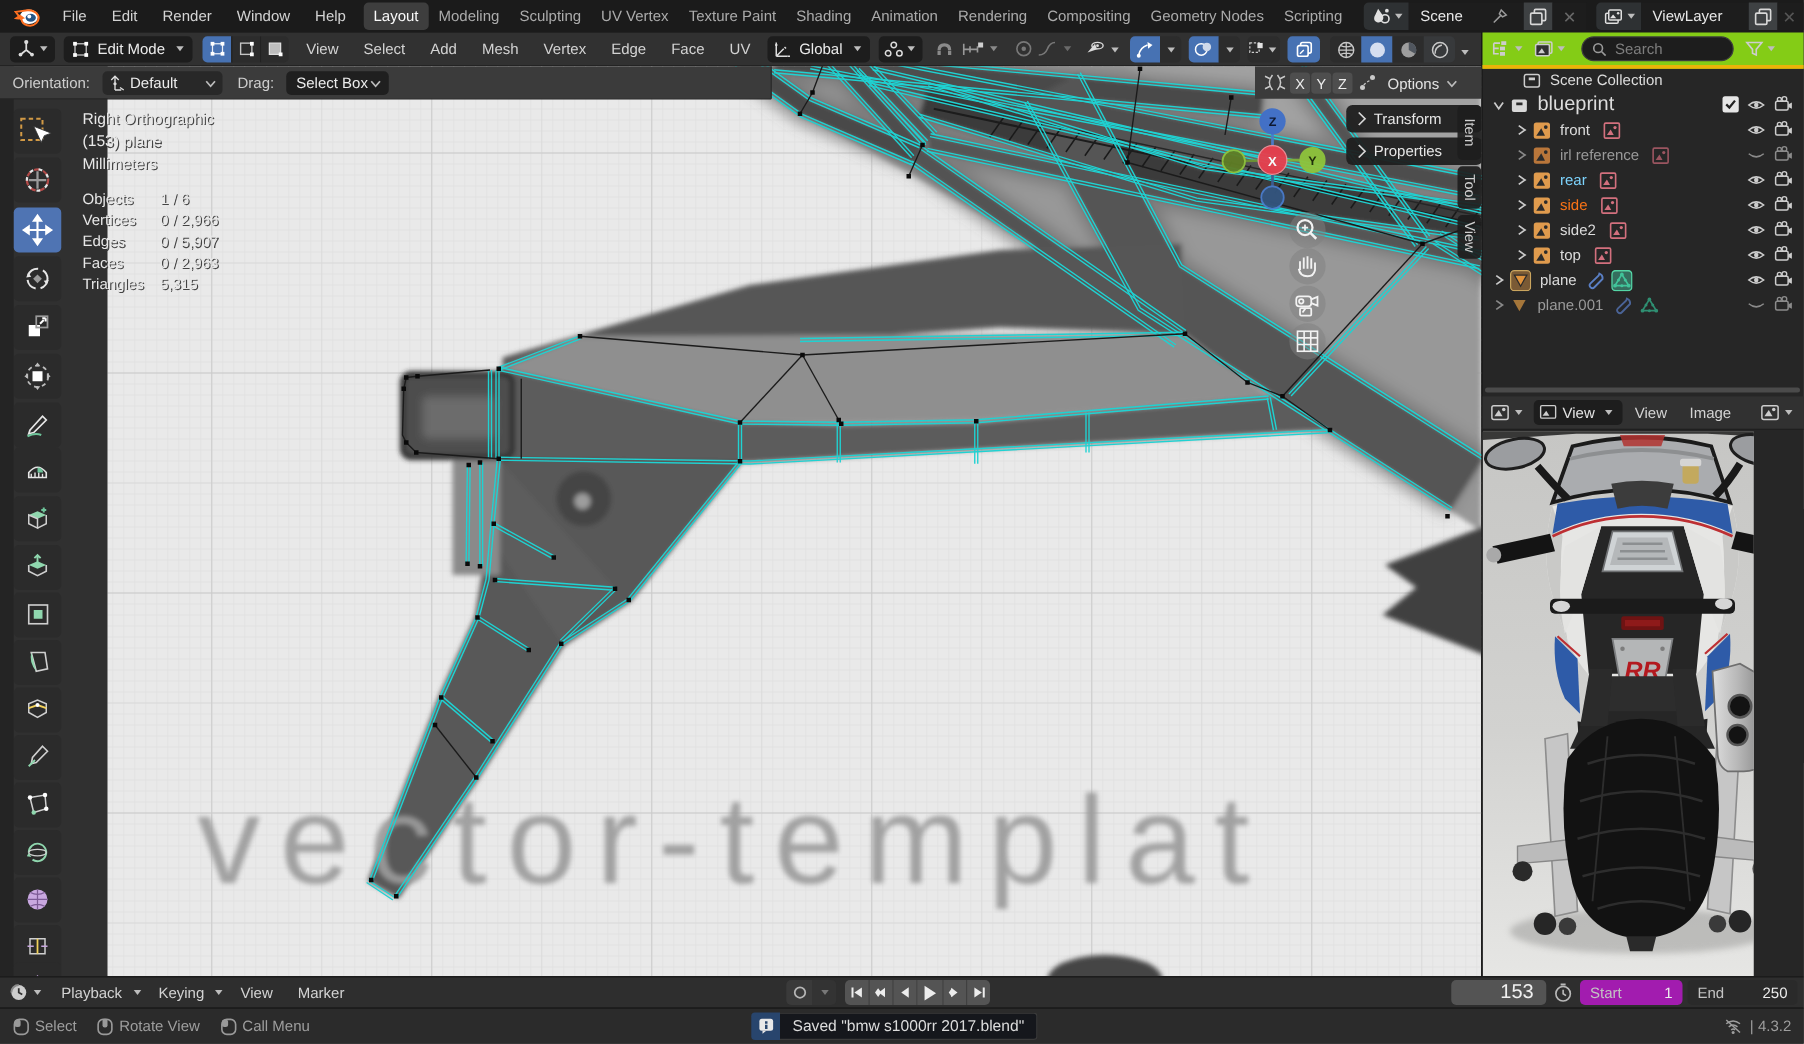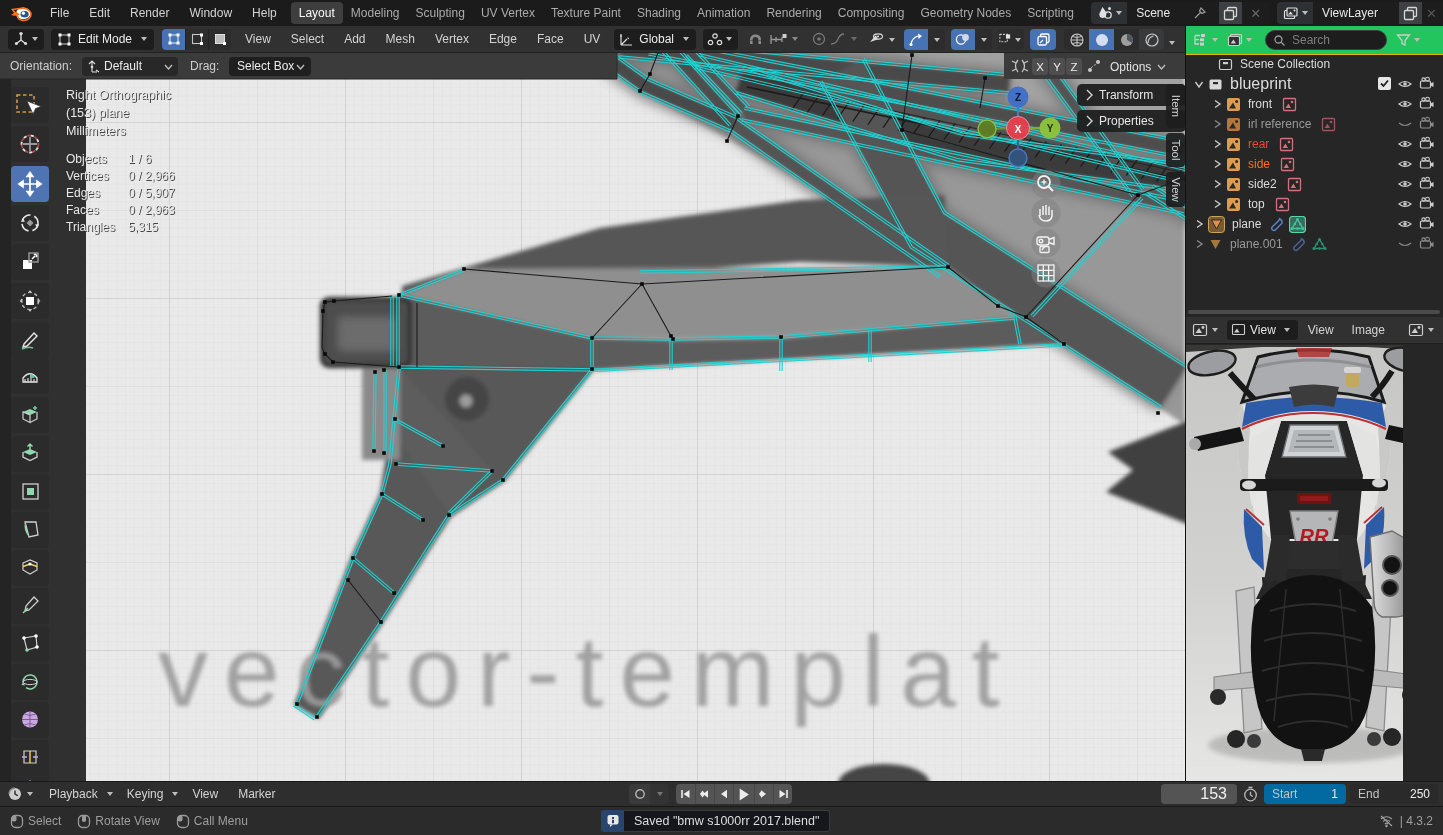--- a/index.html
+++ b/index.html
@@ -754,21 +754,21 @@
       <rect x="1040" y="246.5" width="9" height="6" rx="1"></rect>
       <path d="M1044.5,246.5 L1042,250"></path>
     </g>
     <circle cx="1046" cy="273" r="14.5" fill="#808080" opacity="0.5"></circle>
     <g stroke="#f2f2f2" stroke-width="1.3" fill="none">
       <rect x="1038" y="265" width="16" height="16"></rect>
       <path d="M1043.3,265 L1043.3,281 M1048.6,265 L1048.6,281 M1038,270.3 L1054,270.3 M1038,275.6 L1054,275.6"></path>
     </g>
   </svg>
 <div class="abs" style="left:1186px;top:26px;width:257px;height:291px;background:#262626">
- <div class="row" style="height:29px;background:#22c55e;border-bottom:1px solid #eab308">
+ <div class="row" style="height:29px;background:#84cc16;border-bottom:3px solid #eab308">
   <div class="row" style="margin-left:6px">
         <svg width="17" height="16" viewBox="0 0 17 16">
           <path d="M3,3.5 L8,3.5 M3,3.5 L3,12 L7,12 M3,7.7 L7,7.7" stroke="#cdcdcd" stroke-width="1.3" fill="none"></path>
           <rect x="9" y="2" width="4" height="3" fill="#cdcdcd"></rect>
           <rect x="8" y="6.3" width="4" height="3" fill="#cdcdcd"></rect>
           <rect x="8" y="10.6" width="4" height="3" fill="#cdcdcd"></rect>
         </svg>
         <span style="display:inline-block;width:0;height:0;border-left:3.5px solid transparent;border-right:3.5px solid transparent;border-top:4px solid #bdbdbd;margin:0 3px"></span>
       </div>
   <div class="row" style="margin-left:5px">
@@ -901,21 +901,21 @@
       <div class="row" style="position:absolute;left:0;top:80px;width:100%;height:20px;padding-left:26px">
     <svg width="10" height="10" viewBox="0 0 10 10">
           <path d="M3,1.5 L8,5 L3,8.5" fill="none" stroke="#c9c9c9" stroke-width="1.4"></path>
         </svg>
         <span style="width:4px"></span>
         <svg width="15" height="15" viewBox="0 0 15 15">
           <rect x="1" y="1" width="13" height="13" rx="2" fill="#e09b4d"></rect>
           <path d="M3,11.5 L7,5.5 L10,11.5 Z" fill="#2b2b2b"></path>
           <circle cx="10.6" cy="4.6" r="1.5" fill="#2b2b2b"></circle>
         </svg>
-        <span style="margin-left:7px;color:#ef4444;font-size:12px;white-space:nowrap">rear</span>
+        <span style="margin-left:7px;color:#7dd3fc;font-size:12px;white-space:nowrap">rear</span>
         <span style="margin-left:10px">
           <svg width="15" height="15" viewBox="0 0 15 15">
             <rect x="1.5" y="1.5" width="12" height="12" rx="1" fill="none" stroke="#d3707e" stroke-width="1.3"></rect>
             <path d="M3.5,11 L6.5,6.5 L9,11 Z" fill="#d3707e"></path>
             <circle cx="10" cy="5" r="1.3" fill="#d3707e"></circle>
           </svg>
         </span>
         <div style="position:absolute;right:30px;top:2px">
           <svg width="16" height="16" viewBox="0 0 16 16">
             <path d="M2,8 Q8,3 14,8 Q8,13 2,8 Z" fill="none" stroke="#cdcdcd" stroke-width="1.2"></path>
@@ -1308,21 +1308,21 @@
  </div>
  <div class="row" style="position:absolute;right:5px;top:2px;height:20px">
   <div class="row" style="background:#545454;border-radius:4px;width:76px;height:20px;justify-content:flex-end;padding-right:10px">
         <span style="color:#f0f0f0;font-size:16px">153</span>
       </div>
   <svg width="17" height="17" viewBox="0 0 17 17" style="margin:0 5px">
         <circle cx="8.5" cy="9" r="5.8" fill="none" stroke="#b9b9b9" stroke-width="1.3"></circle>
         <path d="M8.5,5.8 L8.5,9 L10.8,10.5" stroke="#b9b9b9" stroke-width="1.3" fill="none"></path>
         <path d="M6.5,1.5 L10.5,1.5" stroke="#b9b9b9" stroke-width="1.6"></path>
       </svg>
-  <div class="row" style="background:#0369a1;border-radius:4px;width:82px;height:20px;padding:0 8px;justify-content:space-between">
+  <div class="row" style="background:#a21caf;border-radius:4px;width:82px;height:20px;padding:0 8px;justify-content:space-between">
         <span style="color:#c3c3c3;font-size:12px">Start</span>
         <span style="color:#ededed;font-size:12px">1</span>
       </div>
   <span style="width:4px"></span>
   <div class="row" style="background:#2a2a2a;border-radius:4px;width:88px;height:20px;padding:0 8px;justify-content:space-between">
         <span style="color:#c3c3c3;font-size:12px">End</span>
         <span style="color:#ededed;font-size:12px">250</span>
       </div>
  </div>
 </div>

